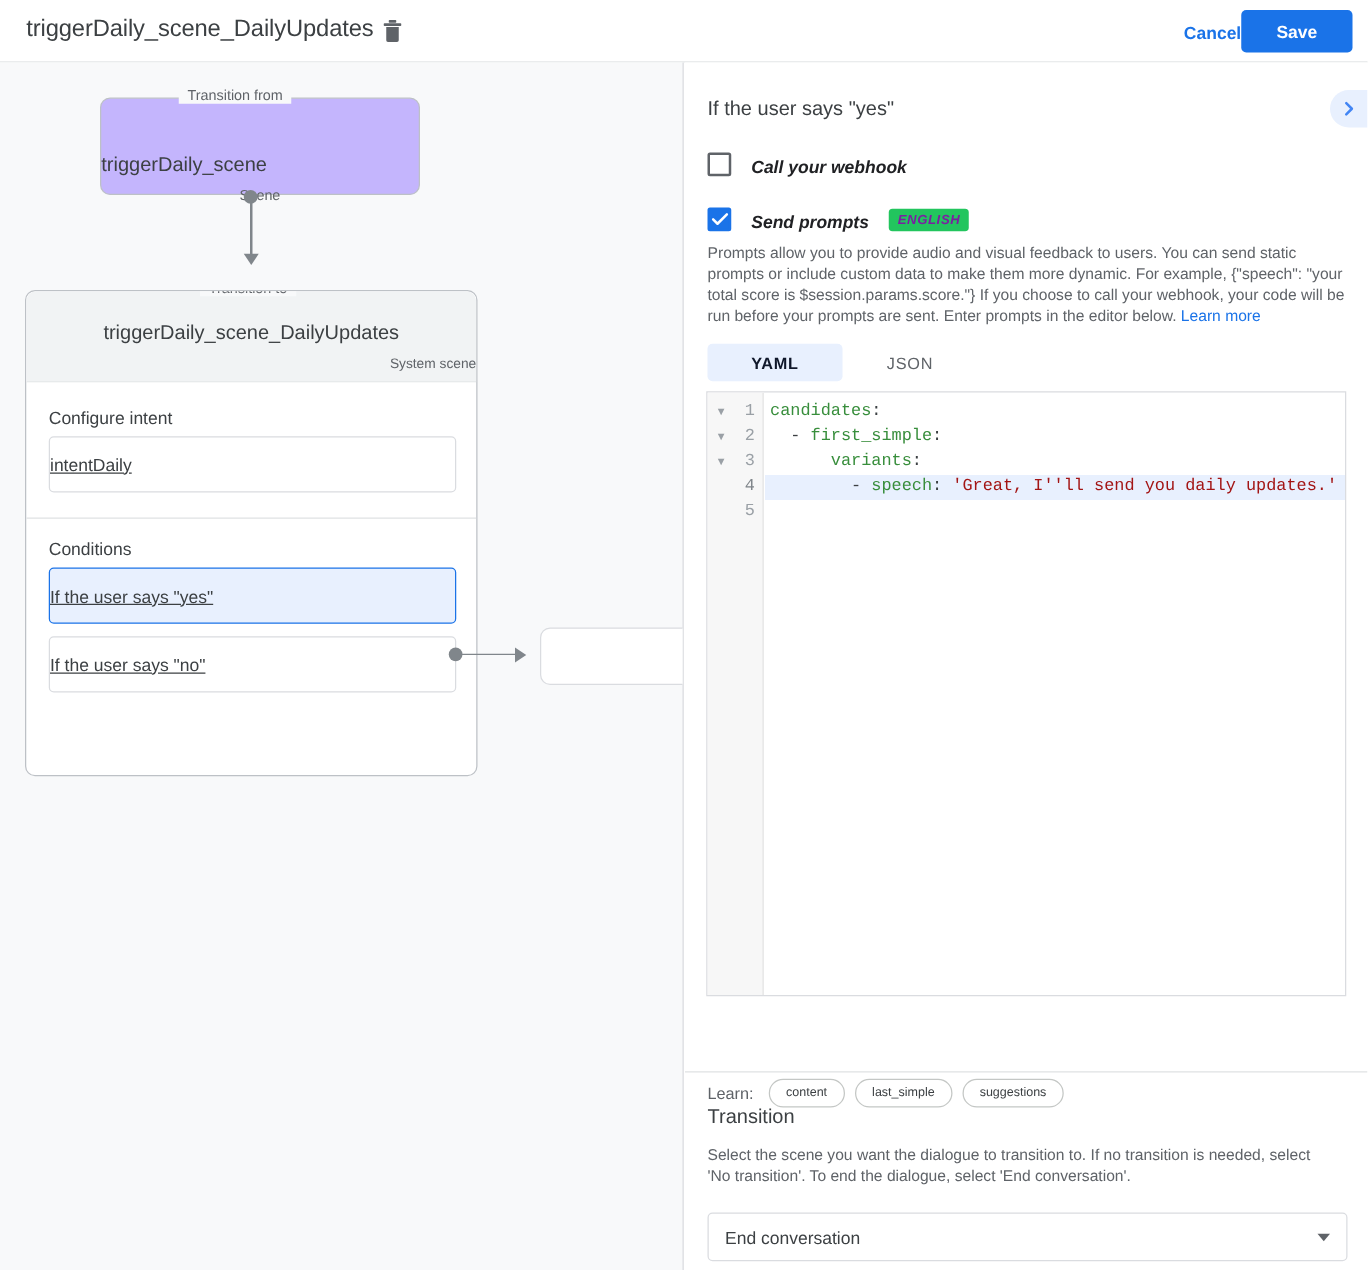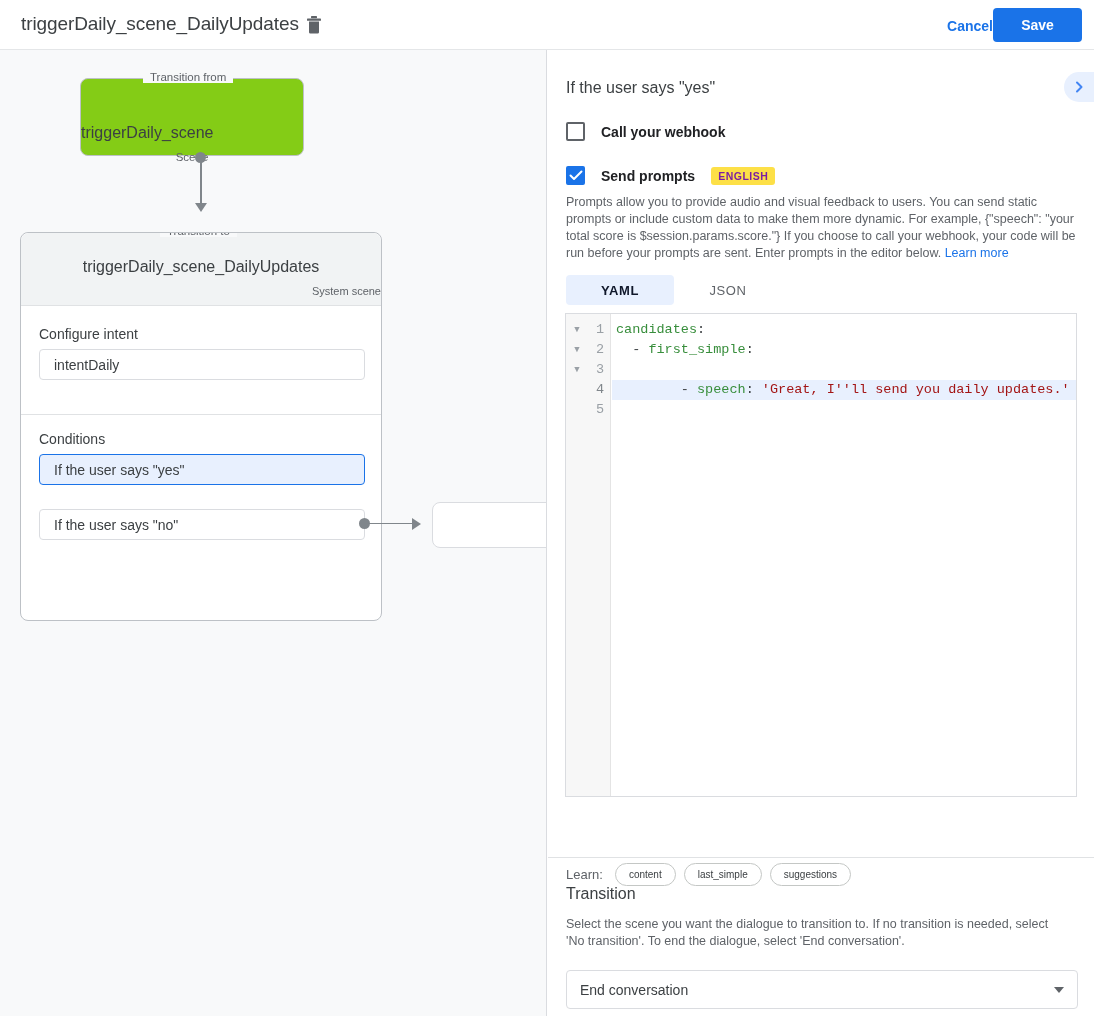--- a/index.html
+++ b/index.html
@@ -57,22 +57,22 @@
   .legend {
     position: absolute; top: -8px;
     background: #f8f9fa;
     padding: 0 7px;
     font-size: 11.5px; color: #5f6368;
     white-space: nowrap;
   }
 
   
   #from-card {
-    left: 80px; top: 28px; width: 224px; height: 78px;
-    background: #84cc16;
+    left: 80px; top: 28px; width: 256px; height: 78px;
+    background: #c4b5fd;
   }
   #from-legend { left: 62px; }
   #from-name {
     position: absolute; left: 0; right: 0; top: 45px;
     text-align: left; font-size: 16px; color: #3c4043;
   }
   #from-sub {
     position: absolute; left: 0; right: 0; top: 72px;
     text-align: center; font-size: 11.5px; color: #5f6368;
   }
@@ -116,26 +116,25 @@
     position: absolute; left: 0; right: 0; top: 52px;
     text-align: right; font-size: 11px; color: #5f6368;
   }
 
   .section-label {
     position: absolute; left: 18px;
     font-size: 14px; color: #3c4043;
   }
   .inner-box {
     position: absolute; left: 18px;
-    width: 326px; height: 31px;
+    width: 326px; height: 45px;
     border: 1px solid #dadce0; border-radius: 4px;
     background: #ffffff;
     display: flex; align-items: center;
-    padding-left: 14px;
-    font-size: 14px; color: #3c4043;
+    font-size: 14px; color: #3c4043; text-decoration: underline;
   }
   #intent-label { top: 93px; }
   #intent-box   { top: 116px; }
   #divider-mid {
     position: absolute; left: 0; top: 181px; width: 100%; height: 1px;
     background: #e0e2e4;
   }
   #cond-label { top: 198px; }
   #cond-yes {
     top: 221px;
@@ -184,41 +183,41 @@
     position: absolute; right: 0; top: 22px;
     width: 30px; height: 30px;
     background: #e8f0fe;
     border-radius: 15px 0 0 15px;
     display: flex; align-items: center; justify-content: center;
     cursor: pointer;
   }
 
   .chk-row {
     position: absolute; left: 18px;
-    display: flex; align-items: center;
+    display: flex; align-items: flex-end; font-style: italic;
   }
   .chk {
     width: 19px; height: 19px; border-radius: 2px;
     border: 2px solid #5f6368;
     background: #ffffff;
     cursor: pointer; flex: none;
   }
   .chk.checked {
     background: #1a73e8; border-color: #1a73e8;
     display: flex; align-items: center; justify-content: center;
   }
   .chk-label {
     margin-left: 16px;
     font-size: 14px; font-weight: bold; color: #202124;
   }
   #webhook-row { top: 72px; }
   #prompts-row { top: 116px; }
   #lang-badge {
     margin-left: 16px;
-    background: #fde047; color: #7b1fa2;
+    background: #22c55e; color: #7b1fa2;
     font-size: 10.5px; font-weight: bold; letter-spacing: 0.5px;
     padding: 3px 7px; border-radius: 3px;
   }
 
   #prompts-desc {
     position: absolute; left: 18px; top: 144px;
     width: 512px;
     font-size: 12.5px; line-height: 17px; color: #5f6368;
   }
   #prompts-desc a { color: #1a73e8; text-decoration: none; }
@@ -417,20 +416,21 @@
         <div class="grow" style="top: 26px;">▼</div>
         <div class="gnum" style="top: 26px;">2</div>
         <div class="grow" style="top: 46px;">▼</div>
         <div class="gnum" style="top: 46px;">3</div>
         <div class="gnum hl" style="top: 66px;">4</div>
         <div class="gnum" style="top: 86px;">5</div>
       </div>
     <div id="code-area">
         <div class="crow" style="top: 6px;"><span class="k">candidates</span><span class="p">:</span></div>
         <div class="crow" style="top: 26px;"><span class="p">  - </span><span class="k">first_simple</span><span class="p">:</span></div>
+        <div class="crow" style="top: 46px;"><span class="p">      </span><span class="k">variants</span><span class="p">:</span></div>
         <div class="hlrow" style="top: 66px;"></div>
         <div class="crow" style="top: 66px;"><span class="p">        - </span><span class="k">speech</span><span class="p">: </span><span class="s">'Great, I''ll send you daily updates.'</span></div>
         <div class="crow" style="top: 86px;"></div>
       </div>
   </div>
 
   <div id="insert-row">
     <span id="insert-label">Learn:</span>
     <button class="chip">content</button>
     <button class="chip">last_simple</button>

